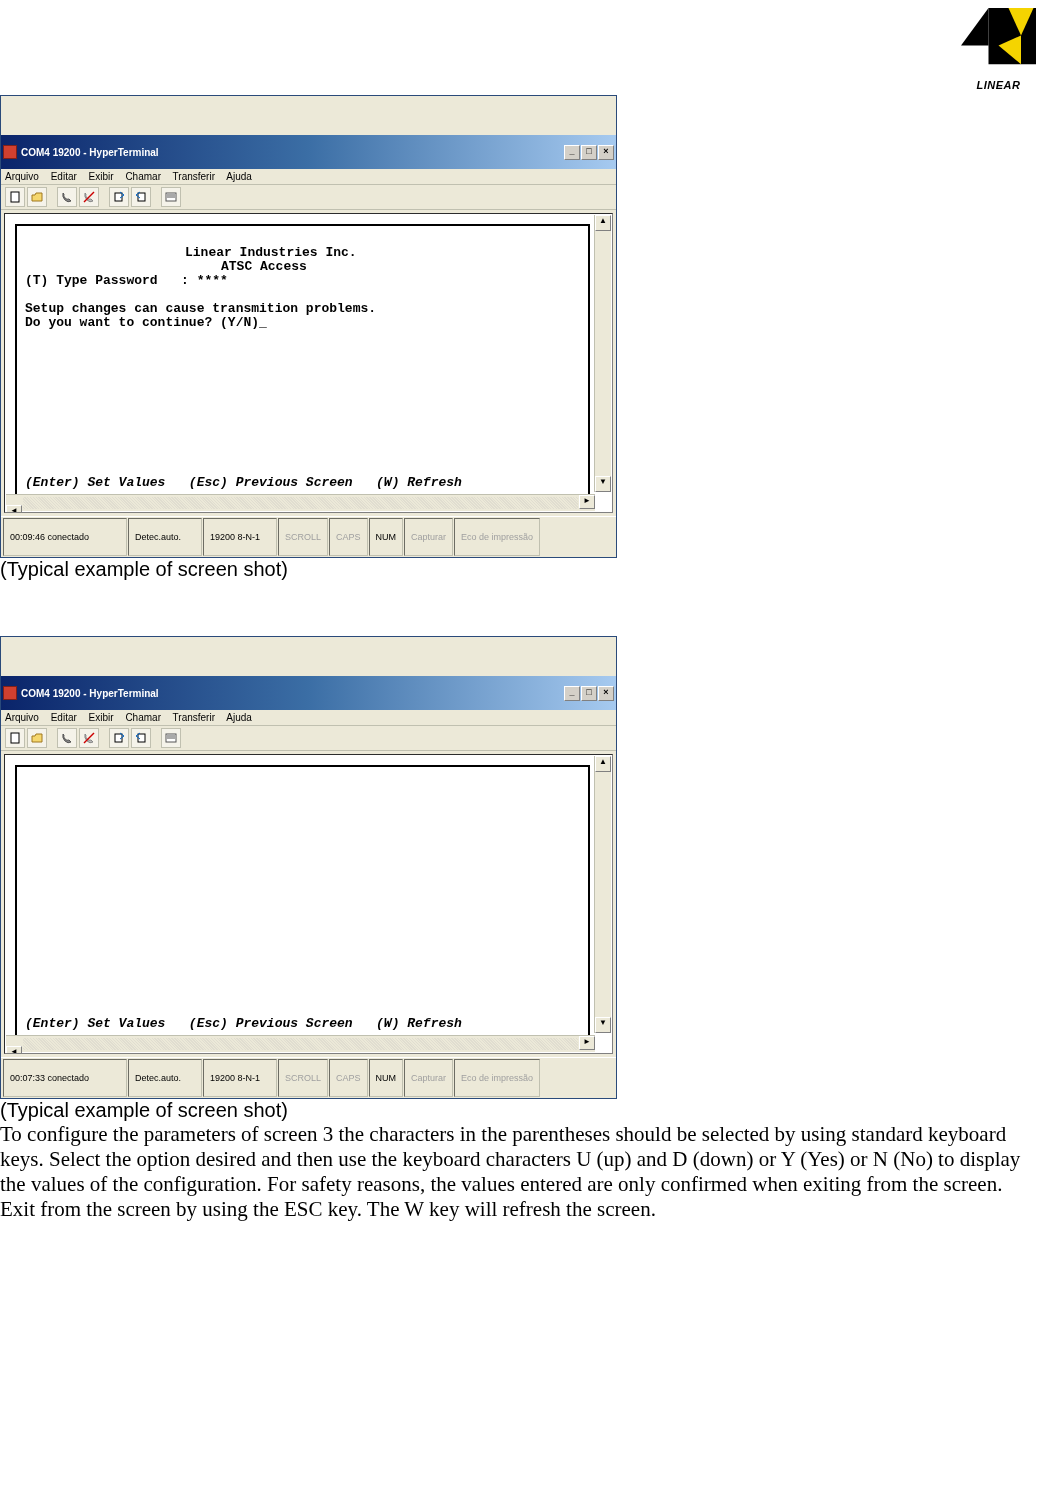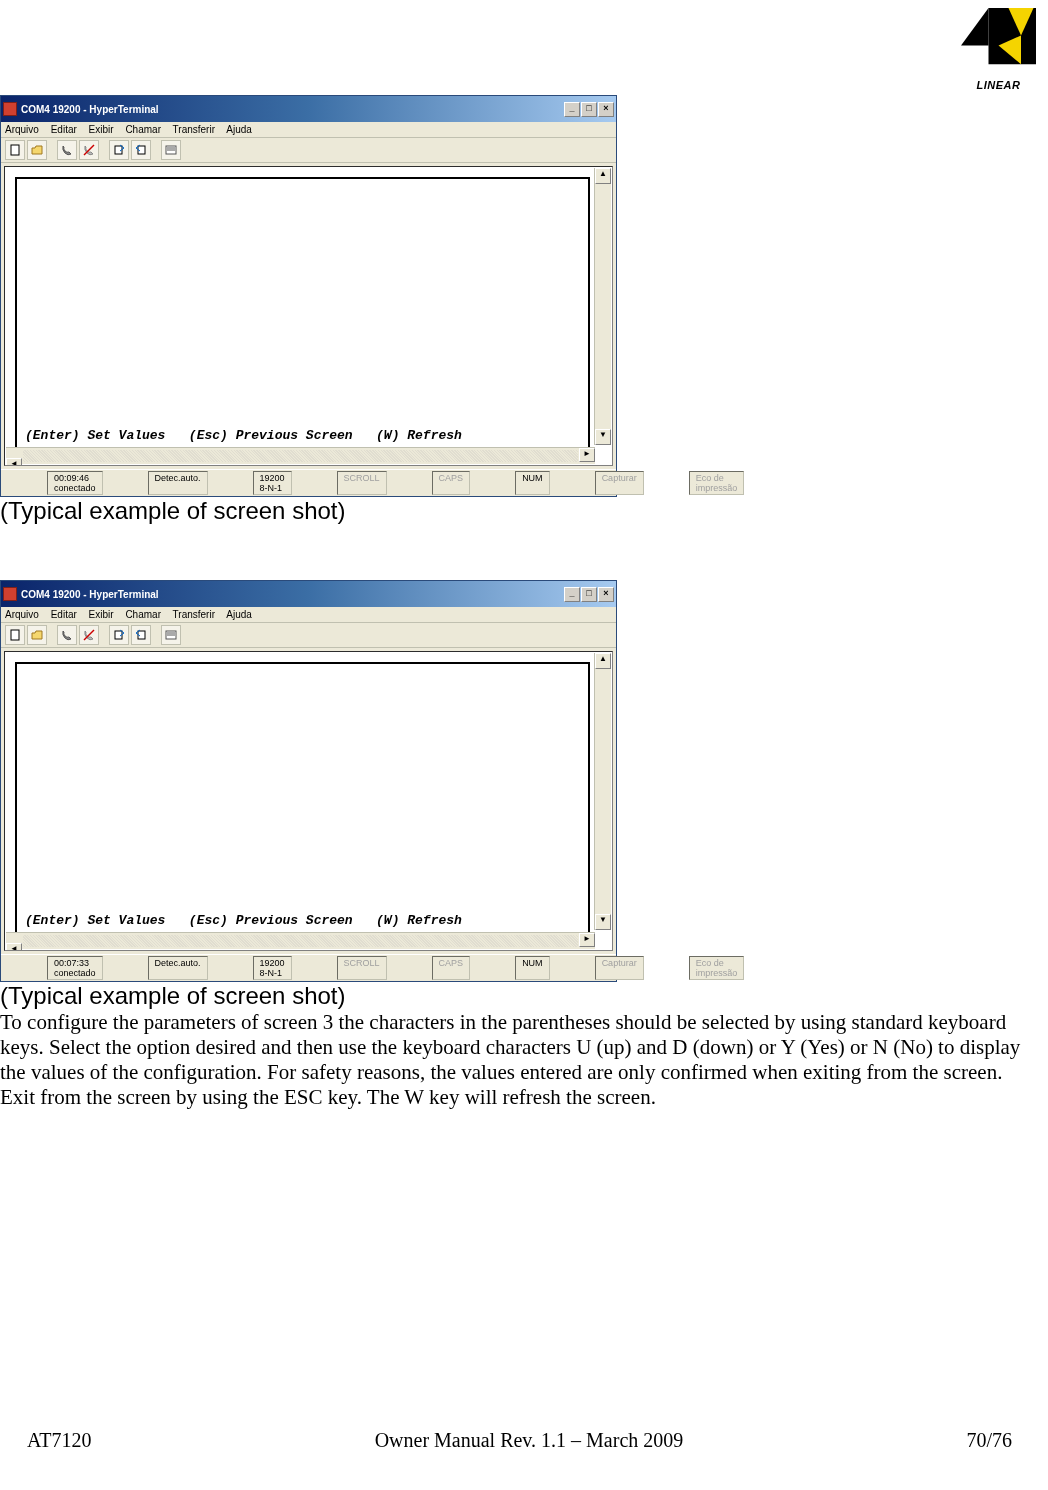--- a/index.html
+++ b/index.html
@@ -35,28 +35,29 @@
   }
   .screenshot-wrap { margin-top: 85px; }
   .screenshot-wrap.second { margin-top: 55px; }
   .win {
     width: 615px;
     border: 1px solid #2a4a7a;
     background: #ece9d8;
     font-family: Tahoma, Arial, sans-serif;
   }
   .titlebar {
-    height: 26px;
+    height: 34px;
     background: linear-gradient(90deg,#0a246a 0%,#3b6ea5 50%,#a6caf0 100%);
     color: #fff;
     font-size: 10px;
     font-weight: bold;
     display: flex;
     align-items: center;
     padding: 0 2px;
+    margin-top: 39px;
   }
   .titlebar .sysicon {
     width: 12px; height: 12px;
     background: #d04030;
     margin-right: 4px;
     display: inline-block;
     border: 1px solid #802018;
   }
   .titlebar .spacer { flex: 1; }
   .titlebar .winbtn {
@@ -164,29 +165,28 @@
   }
   .statusbar {
     display: flex;
     font-size: 9px;
     background: #ece9d8;
     border-top: 1px solid #fff;
     padding: 1px 2px;
   }
   .status-cell {
     border: 1px inset #c0c0b0;
-    padding: 1px 6px;
+    padding: 13px 6px;
     margin-right: 1px;
     background: #ece9d8;
-    margin-left: 44px;
   }
   .status-cell.dim { color: #a0a0a0; }
   .caption {
     font-family: Arial, Helvetica, sans-serif;
-    font-size: 24px;
+    font-size: 20px;
     margin-top: 0;
   }
   .body-text {
     font-family: "Times New Roman", serif;
     font-size: 21px;
     line-height: 25px;
     padding-right: 7px;
   }
   .footer {
     position: absolute;
@@ -271,20 +271,26 @@
         <div class="tbtn">
             <svg viewBox="0 0 14 14">
               <rect x="2" y="3" width="10" height="8" fill="#fff" stroke="#555"></rect>
               <line x1="3" y1="5" x2="11" y2="5" stroke="#555"></line>
               <line x1="3" y1="7" x2="11" y2="7" stroke="#555"></line>
             </svg>
           </div>
       </div>
       <div class="terminal-area">
         <div class="terminal-inner">
+<div style="text-align:left"><span style="display:inline-block;width:160px"></span><span>Linear Industries Inc.</span>
+<span style="display:inline-block;width:196px"></span><span>ATSC Access</span>
+<span>(T) Type Password   : ****</span>
+
+<span>Setup changes can cause transmition problems.</span>
+<span>Do you want to continue? (Y/N)_</span></div>
           <div class="term-bottom-line">(Enter) Set Values   (Esc) Previous Screen   (W) Refresh</div>
         </div>
         <div class="v-scroll">
           <div class="arrow">▲</div>
           <div class="arrow down">▼</div>
         </div>
         <div class="h-scroll">
           <div class="arrow">◄</div>
           <div class="track"></div>
           <div class="arrow right">►</div>
@@ -390,18 +396,13 @@
         <div class="status-cell">NUM</div>
         <div class="status-cell dim">Capturar</div>
         <div class="status-cell dim">Eco de impressão</div>
       </div>
     </div>
     <div class="caption">(Typical example of screen shot)</div>
   </div>
 
   <div class="body-text">To configure the parameters of screen 3 the characters in the parentheses should be selected by using standard keyboard keys. Select the option desired and then use the keyboard characters U (up) and D (down) or Y (Yes) or N (No) to display the values of the configuration. For safety reasons, the values entered are only confirmed when exiting from the screen. Exit from the screen by using the ESC key. The W key will refresh the screen.</div>
 
-  <div class="footer">
-    <span>AT7120</span>
-    <span>Owner Manual Rev. 1.1 – March 2009</span>
-    <span>70/76</span>
-  </div>
 </div>
 
 </body></html>

